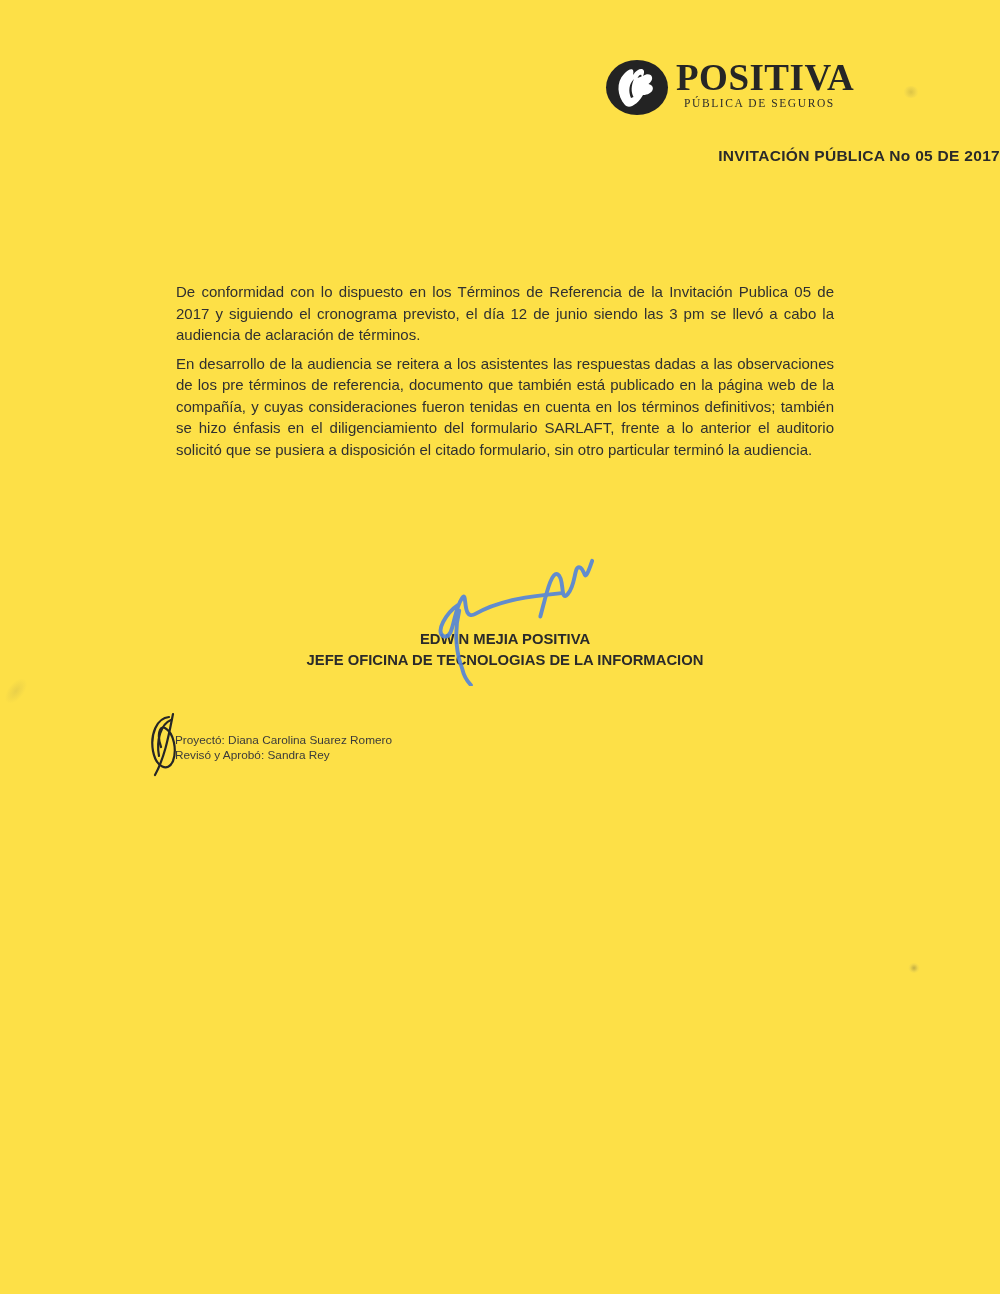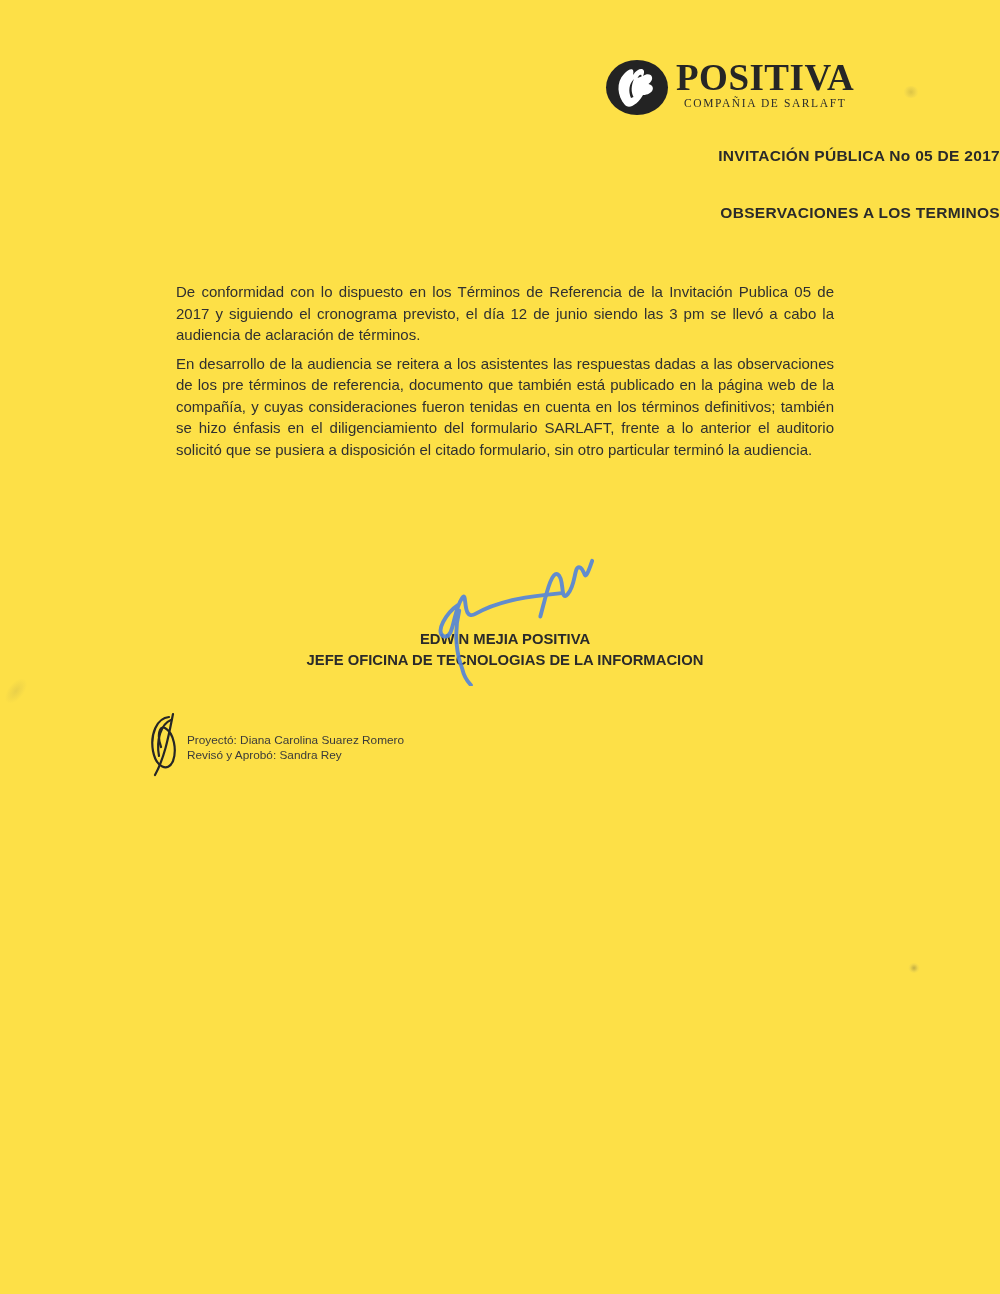--- a/index.html
+++ b/index.html
@@ -97,26 +97,25 @@
   .footer-scribble {
     position: absolute;
     left: 146px;
     top: 712px;
     width: 42px;
     height: 66px;
     z-index: 2;
   }
   .footer-text {
     position: absolute;
-    left: 162px;
+    left: 175px;
     top: 733px;
     font-size: 11.8px;
     line-height: 15px;
     color: #3a3a3a;
-    padding-left: 25px;
   }
 
   
   .artifact {
     position: absolute;
     border-radius: 50%;
     pointer-events: none;
   }
   .a1 { left: 903px; top: 86px;  width: 16px; height: 12px;
         background: radial-gradient(circle, rgba(70,70,70,0.18) 0%, rgba(120,120,120,0.06) 55%, transparent 75%); }
@@ -138,26 +137,25 @@
         C 25,10.5 31,8.5 29,17
         C 35,8 43,10 39,18
         C 46,13 52.5,20 44.5,26
         C 52.5,28 49,37 39,37
         C 34.5,45 26,52 21,47 Z"></path>
       <path fill="#232323" d="M27,40 C 24,33 25,26 30,21 C 27,28 27,34 29.5,39 Z"></path>
       <path fill="#232323" d="M33.5,20 C 35,16.5 38,15.5 37.5,18.5 C 36,19 34.5,19.5 33.5,20 Z"></path>
     </svg>
     <div class="logo-text">
       <div class="logo-name">POSITIVA</div>
-      <div class="logo-sub">COMPAÑIA DE SARLAFT</div>
+      <div class="logo-sub">PÚBLICA DE SEGUROS</div>
     </div>
   </div>
 
   <div class="title-line title-1">INVITACIÓN PÚBLICA No 05 DE 2017</div>
-  <div class="title-line title-2">OBSERVACIONES A LOS TERMINOS</div>
 
   <div class="body-text">
     <p>De conformidad con lo dispuesto en los Términos de Referencia de la Invitación Publica 05 de 2017 y siguiendo el cronograma previsto, el día 12 de junio siendo las 3 pm se llevó a cabo la audiencia de aclaración de términos.</p>
     <p>En desarrollo de la audiencia se reitera a los asistentes las respuestas dadas a las observaciones de los pre términos de referencia, documento que también está publicado en la página web de la compañía, y cuyas consideraciones fueron tenidas en cuenta en los términos definitivos; también se hizo énfasis en el diligenciamiento del formulario SARLAFT, frente a lo anterior el auditorio solicitó que se pusiera a disposición el citado formulario, sin otro particular terminó la audiencia.</p>
   </div>
 
   <svg class="signature-svg" viewBox="0 0 200 135" aria-hidden="true">
     <g fill="none" stroke="#5585d8" stroke-width="4" stroke-linecap="round" opacity="0.92">
 
       <path d="M46,52 C 34,60 22,80 31,84 C 42,88 40,60 50,45 C 56,36 49,70 64,61 C 88,47 120,43 152,40"></path>

